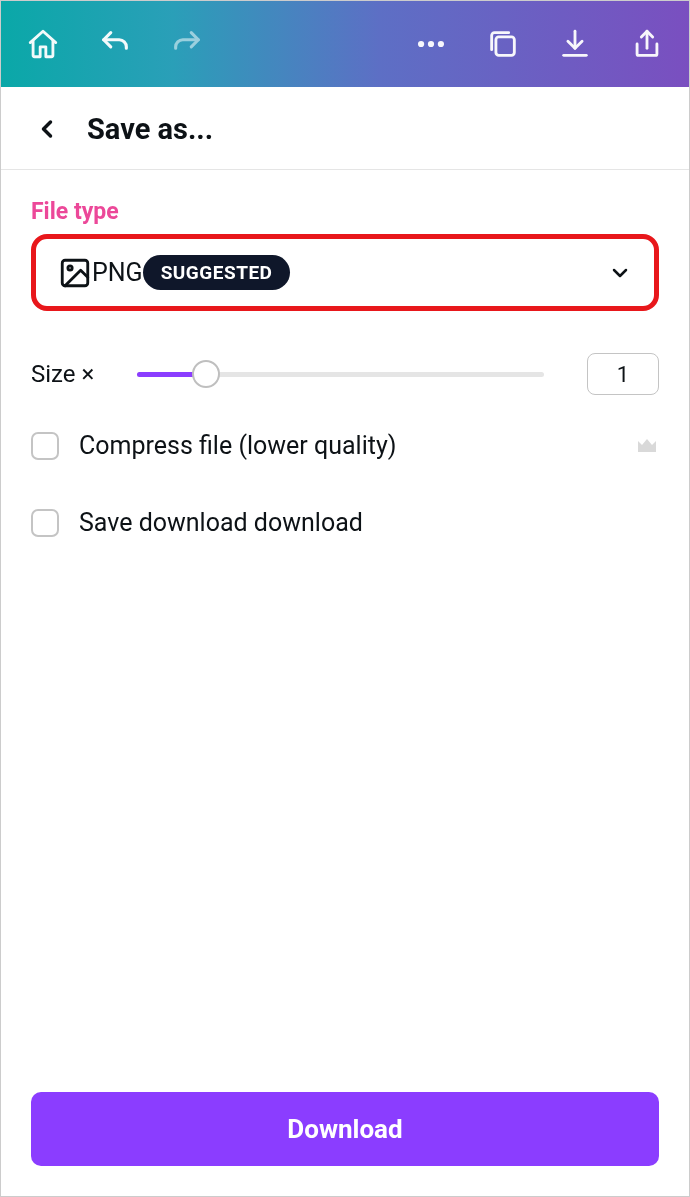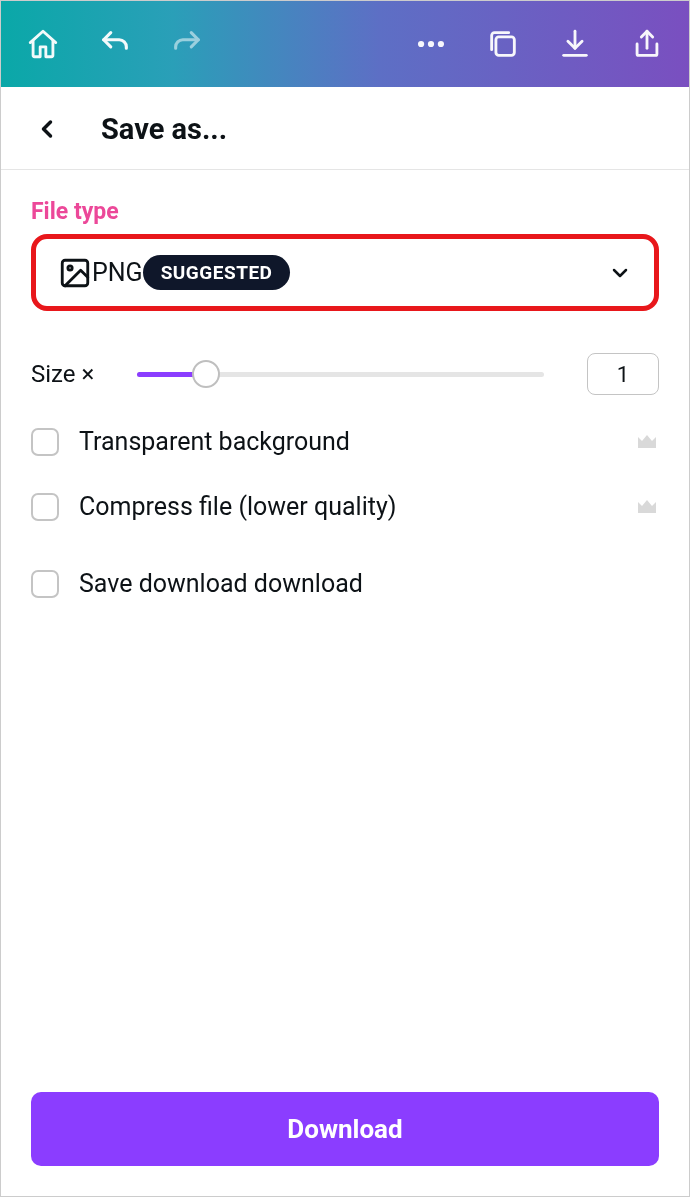--- a/index.html
+++ b/index.html
@@ -44,21 +44,21 @@
     .panel {
       flex: 1;
       display: flex;
       flex-direction: column;
       background: #fff;
     }
     .panel-header {
       display: flex;
       align-items: center;
       padding: 24px 28px 22px 28px;
-      gap: 36px;
+      gap: 22px;
       border-bottom: 1px solid #e5e5e5;
     }
     .panel-header .back {
       width: 36px;
       height: 36px;
       display: flex;
       align-items: center;
       justify-content: center;
       cursor: pointer;
     }
@@ -292,27 +292,20 @@
       <div class="slider-wrap">
         <div class="slider-track">
           <div class="slider-fill"></div>
         </div>
         <div class="slider-thumb"></div>
       </div>
       <input class="size-input" value="1" style="">
     </div>
 
 
-    <div class="option-row first">
-      <div class="checkbox"></div>
-      <span class="option-label">Transparent background</span>
-      <svg class="crown" width="24" height="24" viewBox="0 0 24 24" fill="#d9d9d9">
-          <path d="M3 7l4 4 5-6 5 6 4-4v11H3V7z"></path>
-        </svg>
-    </div>
 
     <div class="option-row">
       <div class="checkbox"></div>
       <span class="option-label">Compress file (lower quality)</span>
       <svg class="crown" width="24" height="24" viewBox="0 0 24 24" fill="#d9d9d9">
           <path d="M3 7l4 4 5-6 5 6 4-4v11H3V7z"></path>
         </svg>
     </div>
 
     <div class="option-row" style="margin-top:48px">

